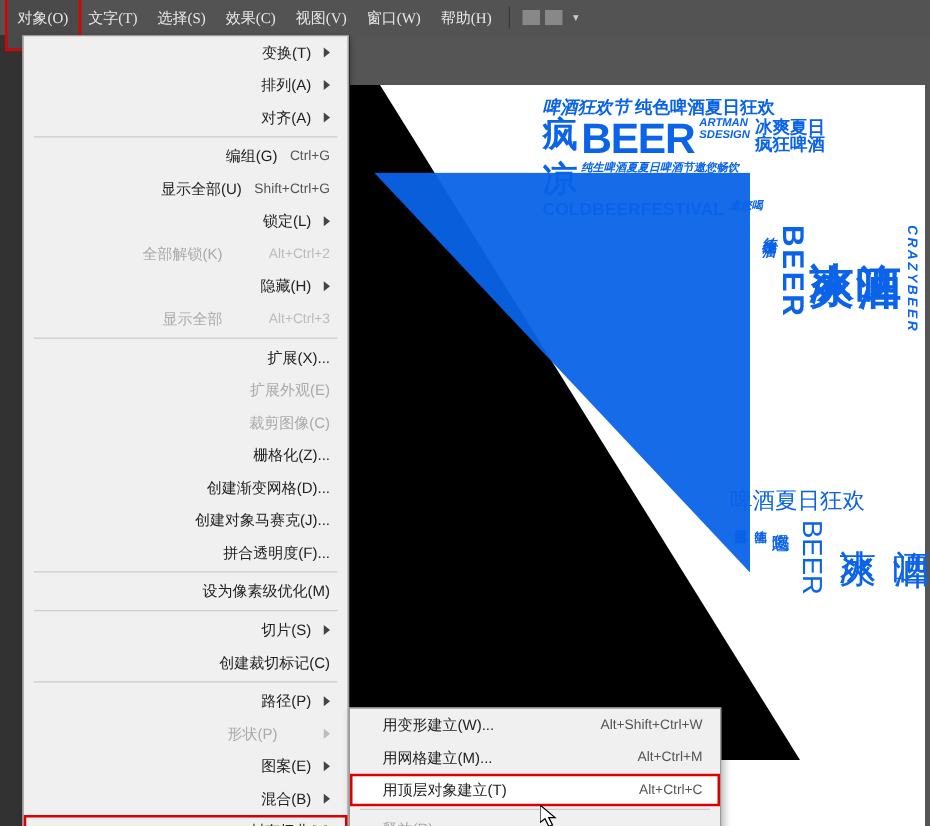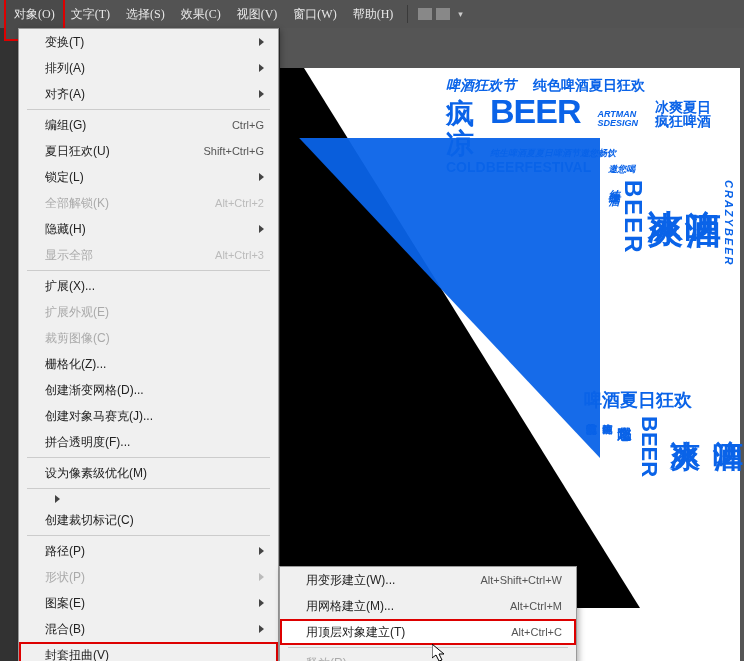--- a/index.html
+++ b/index.html
@@ -4,47 +4,47 @@
 <style>
 * { margin: 0; padding: 0; box-sizing: border-box; }
 body { font-family: "Microsoft YaHei", Arial, sans-serif; background: #323232; width: 744px; height: 661px; overflow: hidden; position: relative; }
 .menubar { height: 28px; background: #535353; display: flex; align-items: center; padding: 0 6px; font-size: 12px; color: #e8e8e8; }
 .menubar .menu-item { padding: 16px 8px; cursor: default; font-family: Liberation Serif, serif; }
 .menubar .menu-item.active { background: #4a4a4a; outline: 2px solid #d00; }
 .menubar .sep { width: 1px; height: 18px; background: #3a3a3a; margin: 0 6px; }
 .menubar .tool-icon { display: flex; gap: 4px; padding: 0 4px; }
 .menubar .tool-icon span { width: 14px; height: 12px; background: #888; }
 .dropdown { position: absolute; left: 18px; top: 28px; width: 261px; background: #f0f0f0; border: 1px solid #999; box-shadow: 2px 2px 6px rgba(0,0,0,0.3); font-size: 12px; color: #222; z-index: 100; }
-.dropdown .row { display: flex; align-items: center; justify-content: space-between; padding: 4px 14px 4px 26px; line-height: 18px; }
+.dropdown .row { display: flex; align-items: center; justify-content: space-between; padding: 4px 14px 4px 26px; line-height: 18px; text-align: right; }
 .dropdown .row.disabled { color: #aaa; gap: 27px; }
 .dropdown .row.highlight { outline: 2px solid #d00; outline-offset: -2px; }
 .dropdown .row .label { flex: 1; }
 .dropdown .row .shortcut { color: #555; font-size: 11px; margin-left: 10px; }
 .dropdown .row.disabled .shortcut { color: #bbb; }
 .dropdown .row .arrow { width: 0; height: 0; border-top: 4px solid transparent; border-bottom: 4px solid transparent; border-left: 5px solid #444; margin-left: 10px; }
 .dropdown .row.disabled .arrow { border-left-color: #bbb; }
 .dropdown .sep-row { height: 1px; background: #ccc; margin: 2px 8px; padding: 0; }
 .submenu { position: absolute; left: 279px; top: 566px; width: 298px; background: #f0f0f0; border: 1px solid #999; box-shadow: 2px 2px 6px rgba(0,0,0,0.3); font-size: 12px; color: #222; z-index: 101; }
 .submenu .row { display: flex; align-items: center; justify-content: space-between; padding: 4px 14px 4px 26px; line-height: 18px; gap: 14px; }
 .submenu .row.disabled { color: #aaa; }
 .submenu .row.highlight { outline: 2px solid #d00; outline-offset: -2px; background: #fff; align-items: center; }
 .submenu .row .shortcut { color: #555; font-size: 11px; }
 .submenu .sep-row { height: 1px; background: #ccc; margin: 2px 8px; padding: 0; }
 .canvas { position: absolute; left: 280px; top: 28px; right: 0; bottom: 0; background: #555; }
 .artboard { position: absolute; left: 0; top: 40px; width: 460px; height: 600px; background: #fff; }
 .black-tri { position: absolute; left: 0; top: 0; width: 360px; height: 540px; background: #000; clip-path: polygon(0 0, 24px 0, 100% 100%, 0 100%); }
 .beer-text { position: absolute; right: 6px; top: 10px; width: 300px; color: #0a63e8; font-weight: 800; line-height: 1; }
-.beer-text .line { display: flex; gap: 17px; align-items: flex-end; margin-bottom: 2px; margin-left: 12px; }
+.beer-text .line { display: flex; gap: 4px; align-items: flex-start; margin-bottom: 2px; }
 .beer-text .big { font-size: 28px; letter-spacing: -1px; }
 .beer-text .mid { font-size: 14px; }
 .beer-text .sm { font-size: 9px; font-style: italic; }
 .beer-text .vert-block { display: flex; gap: 2px; margin-top: 6px; justify-content: flex-end; }
 .beer-text .vcol { writing-mode: vertical-rl; font-size: 24px; font-weight: 800; letter-spacing: 2px; }
 .beer-text .vcol.sm { font-size: 11px; }
-.beer2 { position: absolute; right: 6px; top: 320px; width: 150px; color: #0a63e8; font-weight: 700; }
+.beer2 { position: absolute; right: 6px; top: 320px; width: 150px; color: #0a63e8; font-weight: 400; }
 .beer2 .h { font-size: 18px; margin-bottom: 4px; }
 .beer2 .vb { display: flex; gap: 2px; }
 .beer2 .vc { writing-mode: vertical-rl; font-size: 22px; }
 .beer2 .vc.sm { font-size: 10px; }
 .warp-overlay { position: absolute; left: 0; top: 70px; width: 320px; height: 320px; background: #0a63e8; clip-path: polygon(6% 0, 100% 0, 100% 100%, 6% 0); opacity: 0.95; }
 .cursor { position: absolute; left: 432px; top: 644px; z-index: 200; }
 </style>
 </head>
 <body>
 
@@ -122,21 +122,21 @@
     <div class="row">
       <span class="label">对齐(A)</span>
       <span class="arrow"></span>
     </div>
     <div class="sep-row"></div>
     <div class="row">
       <span class="label">编组(G)</span>
       <span class="shortcut">Ctrl+G</span>
     </div>
     <div class="row">
-      <span class="label">夏日狂欢(U)</span>
+      <span class="label">显示全部(U)</span>
       <span class="shortcut">Shift+Ctrl+G</span>
     </div>
     <div class="row">
       <span class="label">锁定(L)</span>
       <span class="arrow"></span>
     </div>
     <div class="row disabled">
       <span class="label">全部解锁(K)</span>
       <span class="shortcut">Alt+Ctrl+2</span>
     </div>
@@ -169,20 +169,21 @@
     </div>
     <div class="row">
       <span class="label">拼合透明度(F)...</span>
     </div>
     <div class="sep-row"></div>
     <div class="row">
       <span class="label">设为像素级优化(M)</span>
     </div>
     <div class="sep-row"></div>
     <div class="row">
+      <span class="label">切片(S)</span>
       <span class="arrow"></span>
     </div>
     <div class="row">
       <span class="label">创建裁切标记(C)</span>
     </div>
     <div class="sep-row"></div>
     <div class="row">
       <span class="label">路径(P)</span>
       <span class="arrow"></span>
     </div>

